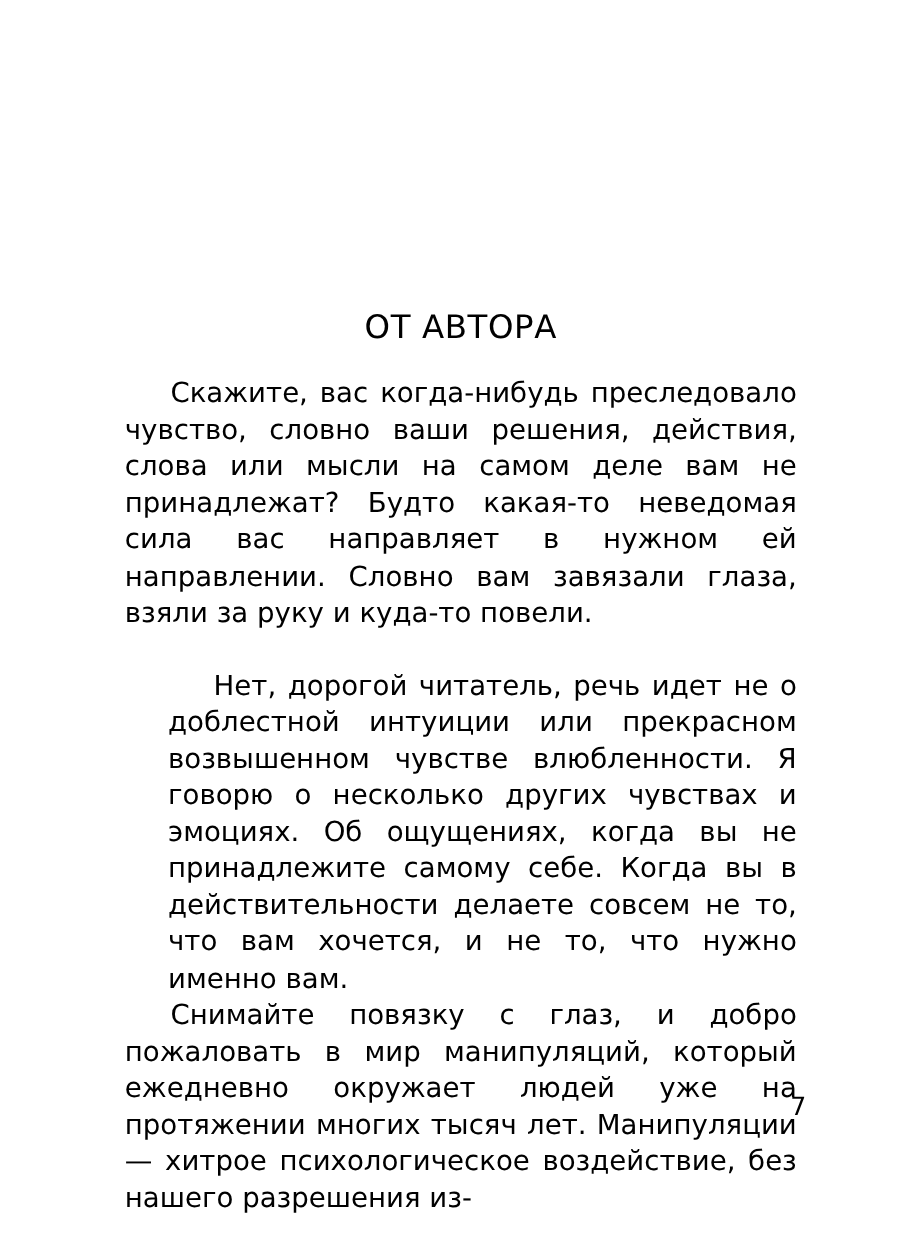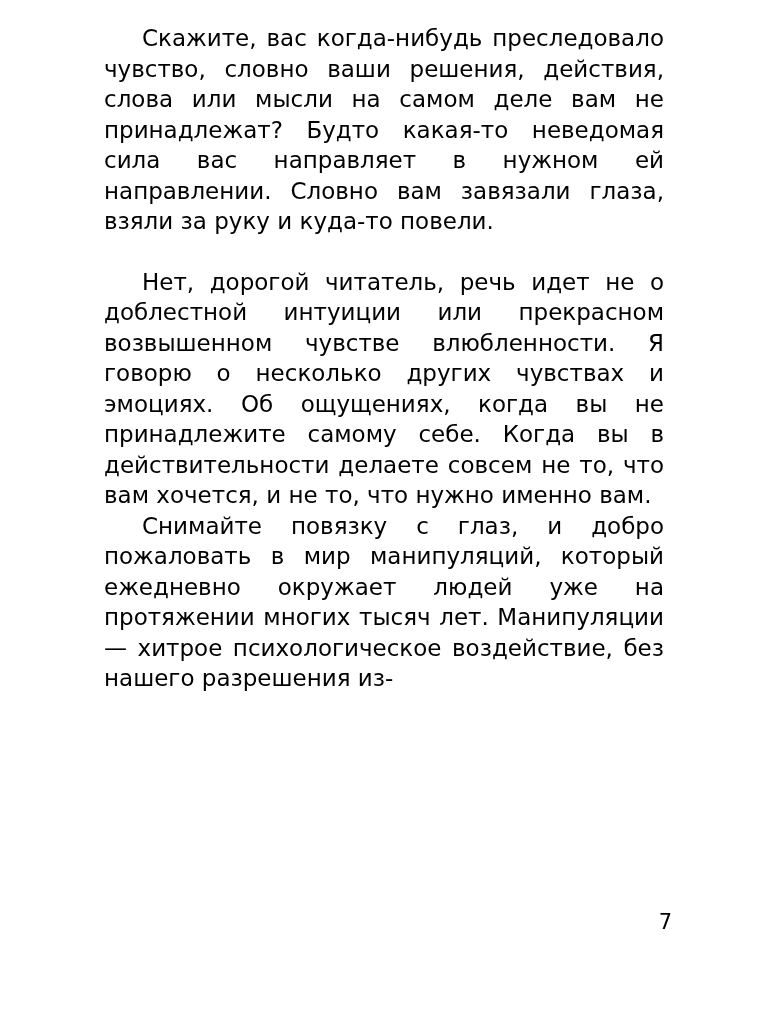--- a/index.html
+++ b/index.html
@@ -46,39 +46,41 @@
     text-justify: inter-word;
     hyphens: manual;
   }
   .para-first {
     padding-top: 23px;
     text-indent: 38px;
   }
   .para-gap {
     padding-top: 30px;
     text-indent: 38px;
+    margin-left: 36px;
   }
   .para-next {
     text-indent: 38px;
   }
   .page-number {
     position: absolute;
     right: 96px;
     top: 912px;
     font-size: 21px;
     line-height: 1;
     text-align: right;
   }
 </style>
 </head>
 <body>
 
 <div class="page">
   <div class="content">
 
+    <h1 class="chapter-title">ОТ АВТОРА</h1>
 
     <p class="body-text para-first">Скажите, вас когда-нибудь преследовало чувство, словно ваши решения, действия, слова или мысли на самом деле вам не принадлежат? Будто какая-то неведомая сила вас направляет в нужном ей направлении. Словно вам завязали глаза, взяли за руку и куда-то повели.</p>
 
     <p class="body-text para-gap">Нет, дорогой читатель, речь идет не о доблестной интуиции или прекрасном возвышенном чувстве влюбленности. Я говорю о несколько других чувствах и эмоциях. Об ощущениях, когда вы не принадлежите самому себе. Когда вы в действительности делаете совсем не то, что вам хочется, и не то, что нужно именно вам.</p>
 
 
     <p class="body-text para-next">Снимайте повязку с глаз, и добро пожаловать в мир манипуляций, который ежедневно окружает людей уже на протяжении многих тысяч лет. Манипуляции — хитрое психологическое воздействие, без нашего разрешения из-</p>
 
   </div>
 

